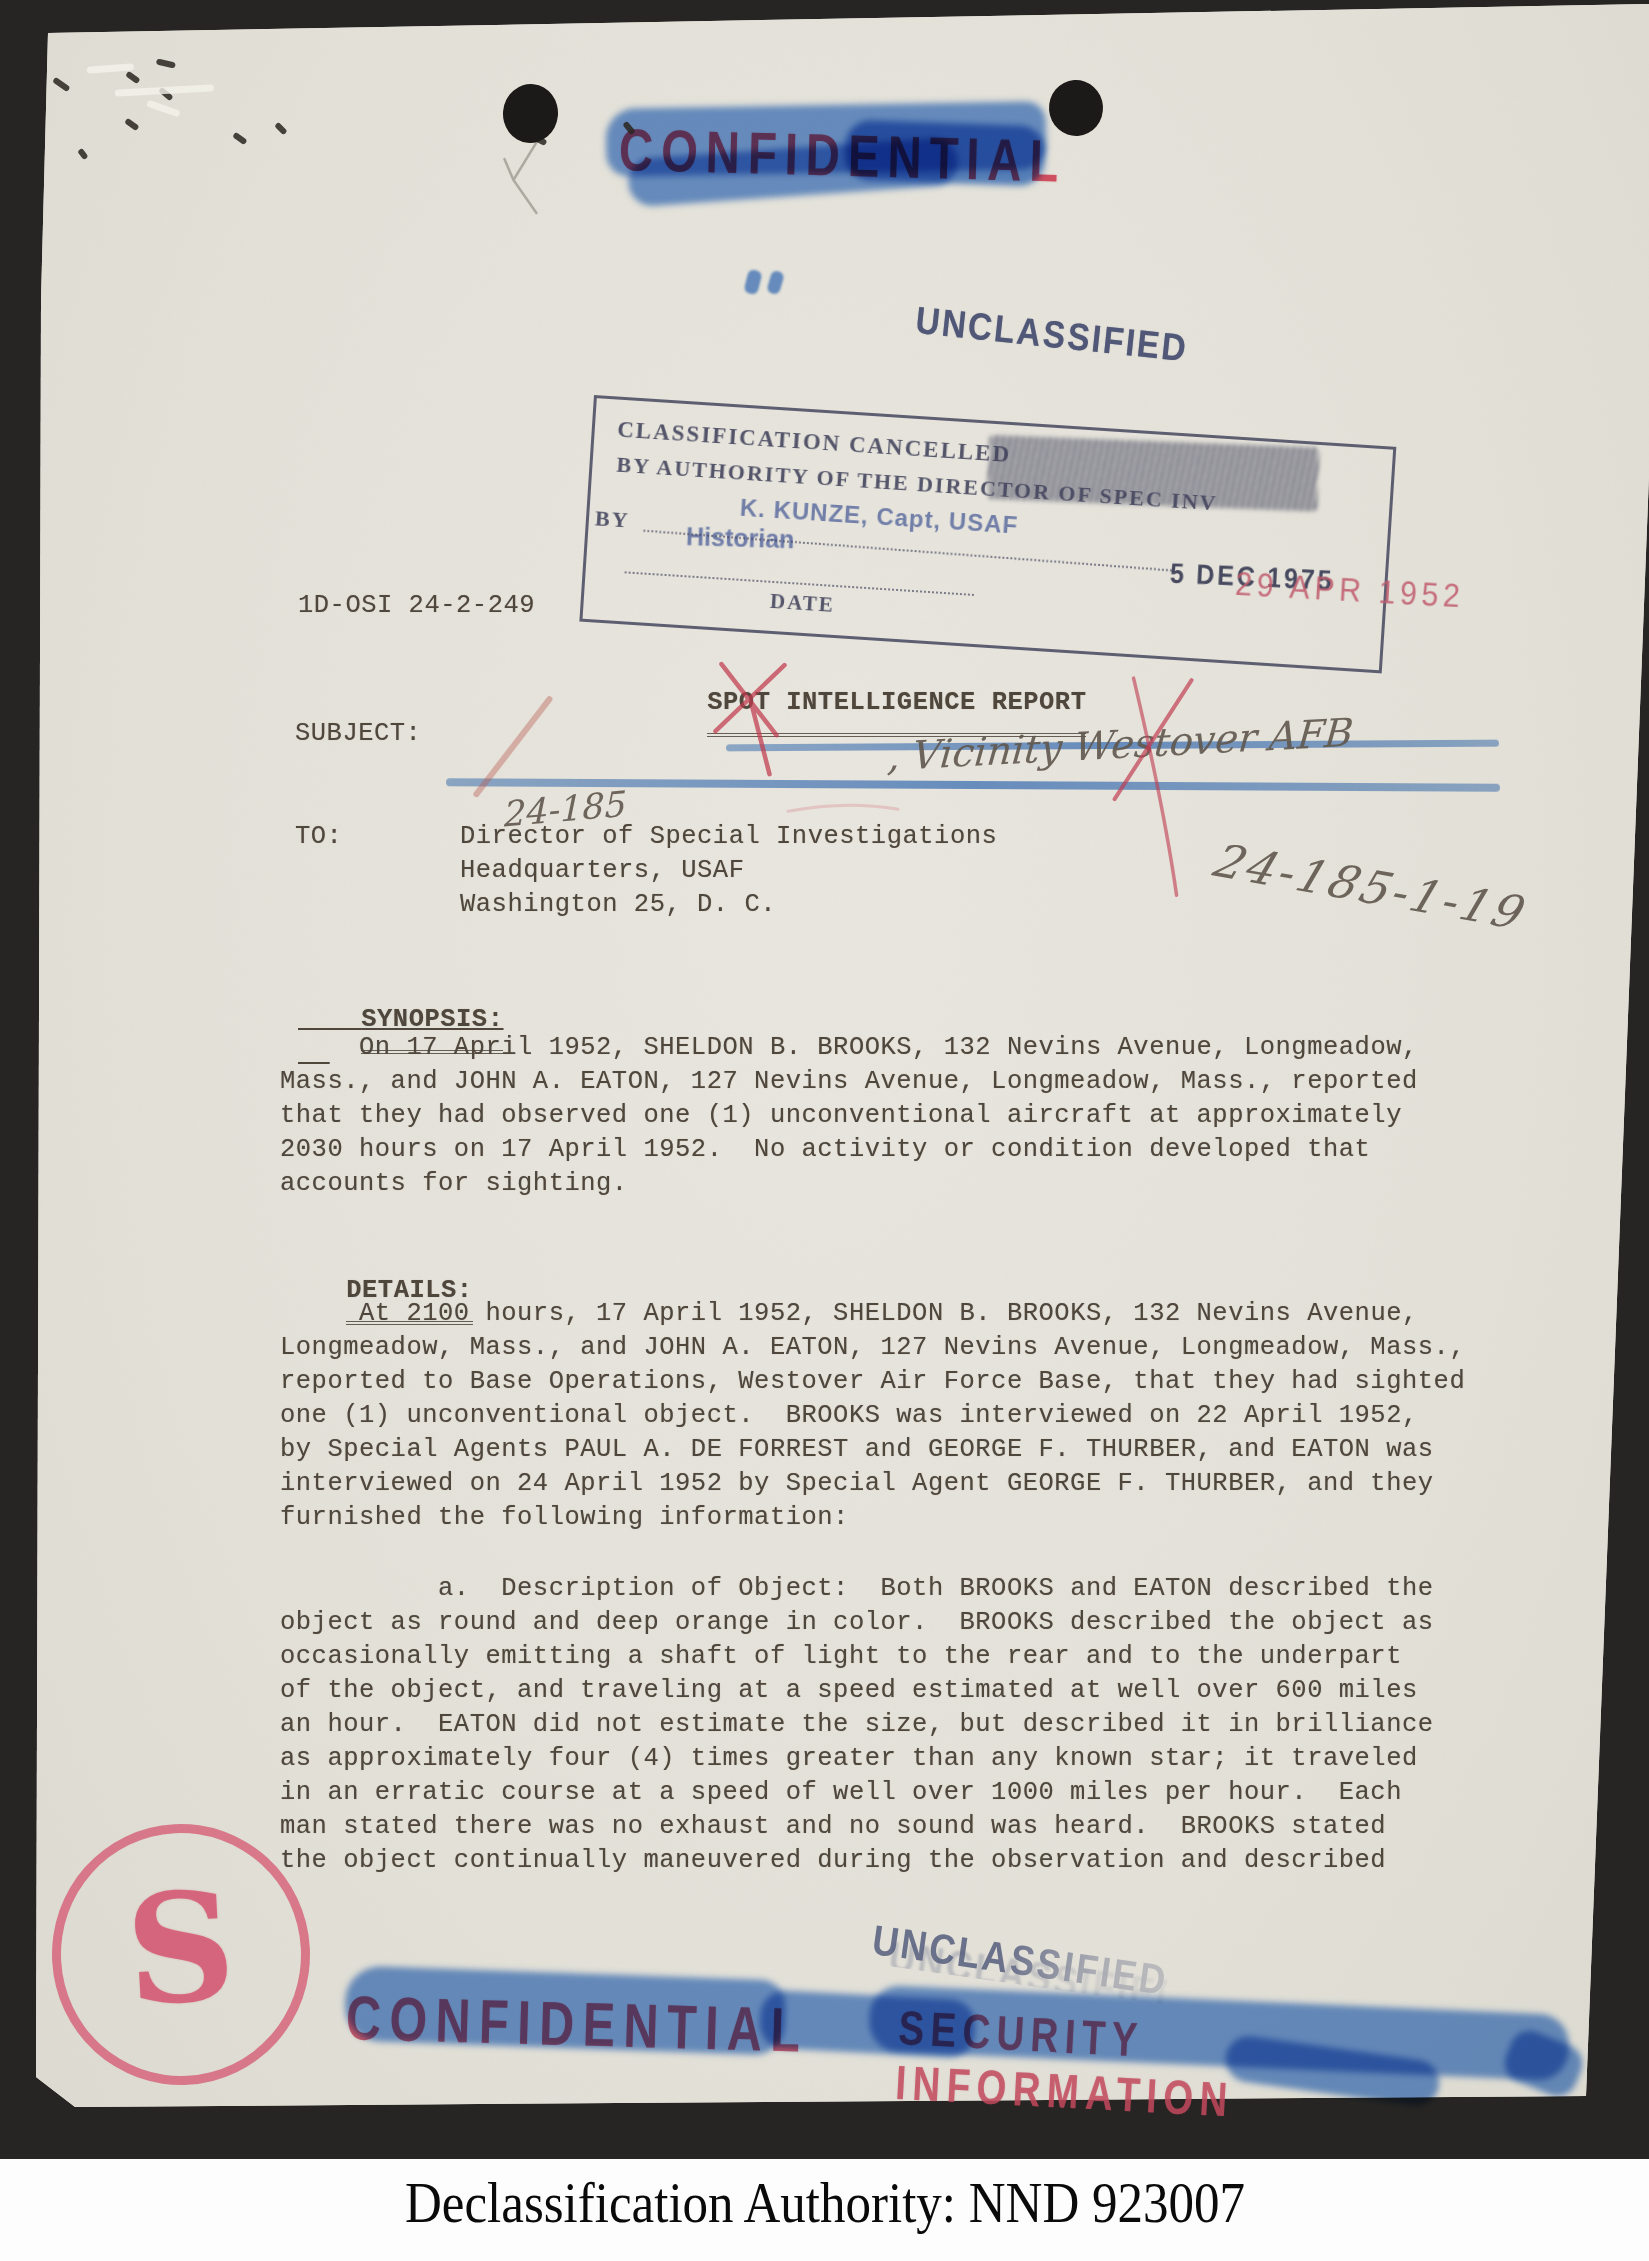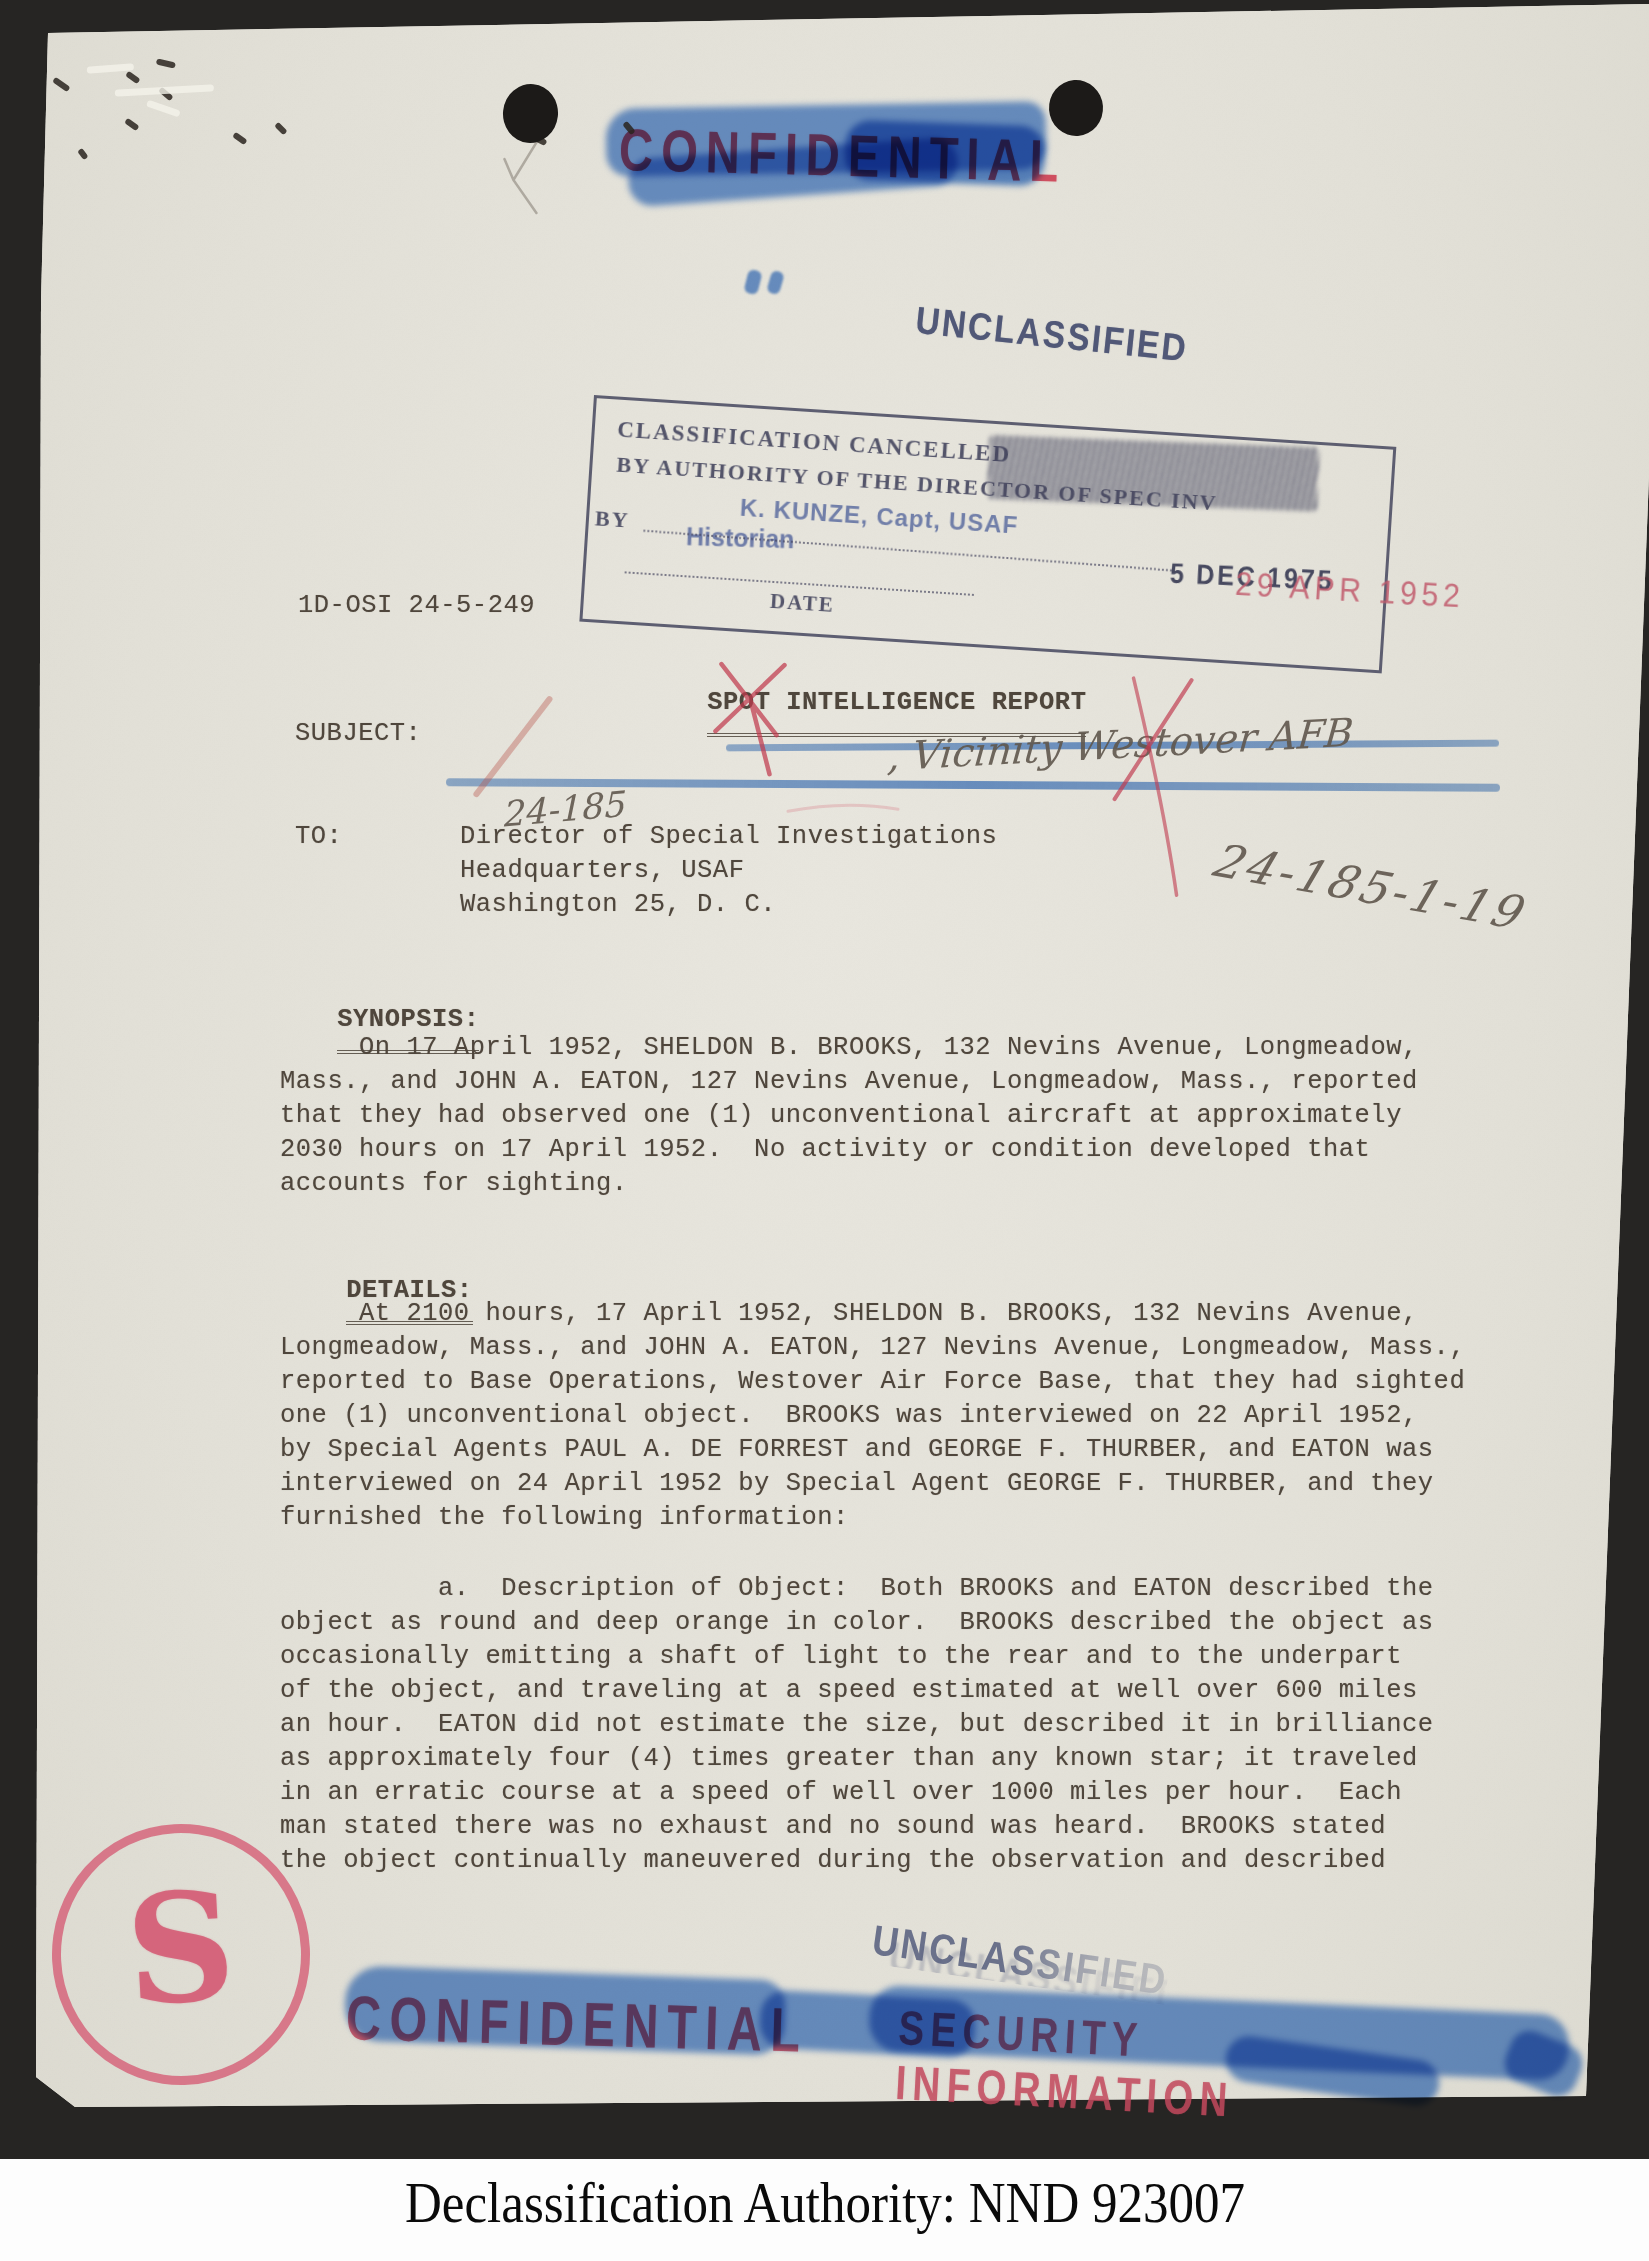--- a/index.html
+++ b/index.html
@@ -119,36 +119,36 @@
   <div class="paper">
     <svg class="grain" width="1650" height="2261" viewBox="0 0 3298 4521">
       <filter id="grain-f">
         <feTurbulence type="fractalNoise" baseFrequency="0.55" numOctaves="2" stitchTiles="stitch"></feTurbulence>
         <feColorMatrix type="matrix" values="0 0 0 0 0.42  0 0 0 0 0.40  0 0 0 0 0.36  0 0 0 0.05 0"></feColorMatrix>
       </filter>
       <rect width="3298" height="4521" filter="url(#grain-f)"></rect>
     </svg>
   </div>
 
-  <div class="typed mono" style="left:298px;top:589px;">1D-OSI 24-5-249</div>
+  <div class="typed mono" style="left:298px;top:589px;">1D-OSI 24-2-249</div>
 
   <div class="typed mono bold" style="left:644px;top:652px;">
     <span class="dunder">SPOT INTELLIGENCE REPORT</span>
   </div>
 
   <div class="typed mono" style="left:295px;top:717px;">SUBJECT:</div>
   <div class="typed mono" style="left:456px;top:717px;">
   </div>
 
   <div class="typed mono" style="left:295px;top:820px;">TO:</div>
   <div class="typed mono" style="left:460px;top:820px;">Director of Special Investigations
 Headquarters, USAF
 Washington 25, D. C.</div>
 
-  <div class="typed mono bold" style="left:274px;top:969px;">
+  <div class="typed mono bold" style="left:298px;top:969px;text-decoration:underline;">
     <span class="dunder">SYNOPSIS:</span>
   </div>
   <div class="typed mono" style="left:280px;top:1031px;width:1280px;">     On 17 April 1952, SHELDON B. BROOKS, 132 Nevins Avenue, Longmeadow,
 Mass., and JOHN A. EATON, 127 Nevins Avenue, Longmeadow, Mass., reported
 that they had observed one (1) unconventional aircraft at approximately
 2030 hours on 17 April 1952.  No activity or condition developed that
 accounts for sighting.</div>
 
   <div class="typed mono bold" style="left:283px;top:1240px;">
     <span class="dunder">DETAILS:</span>

